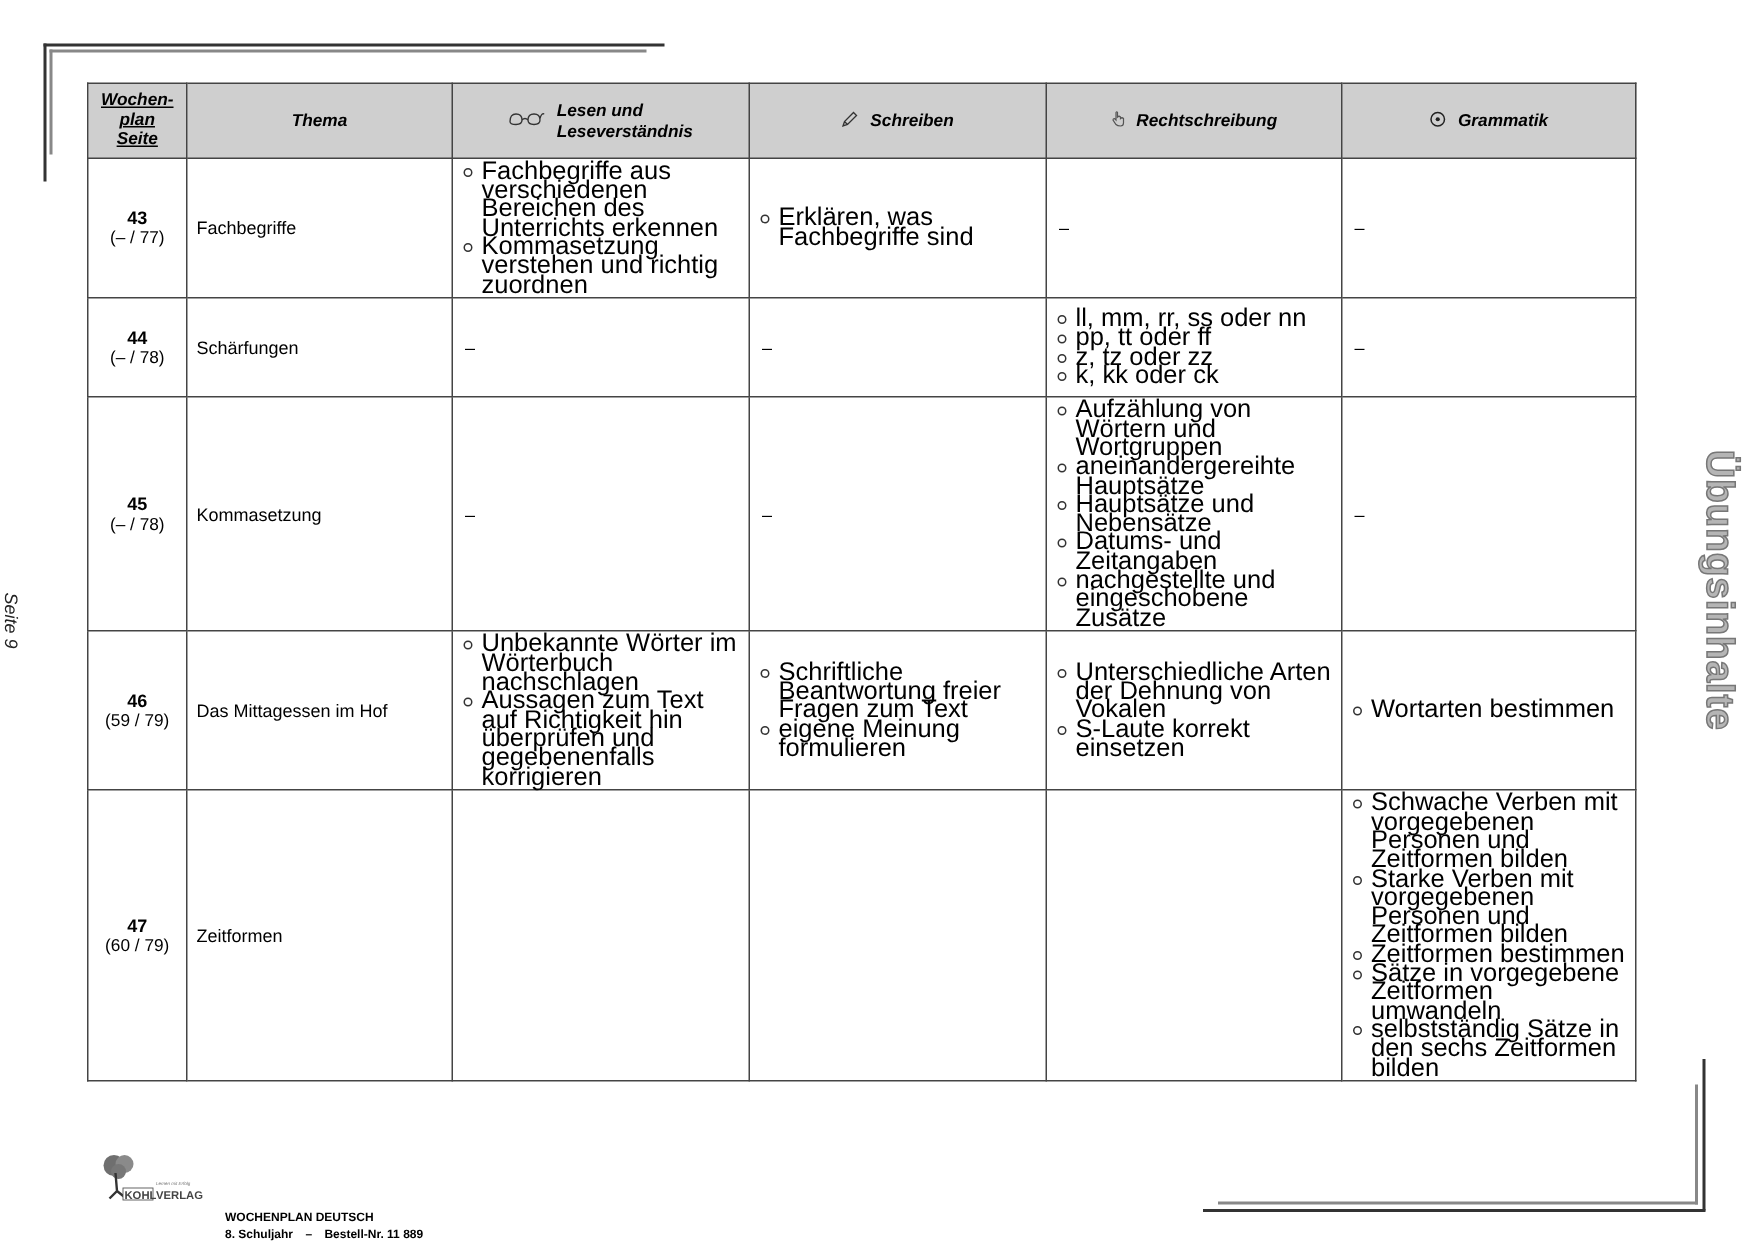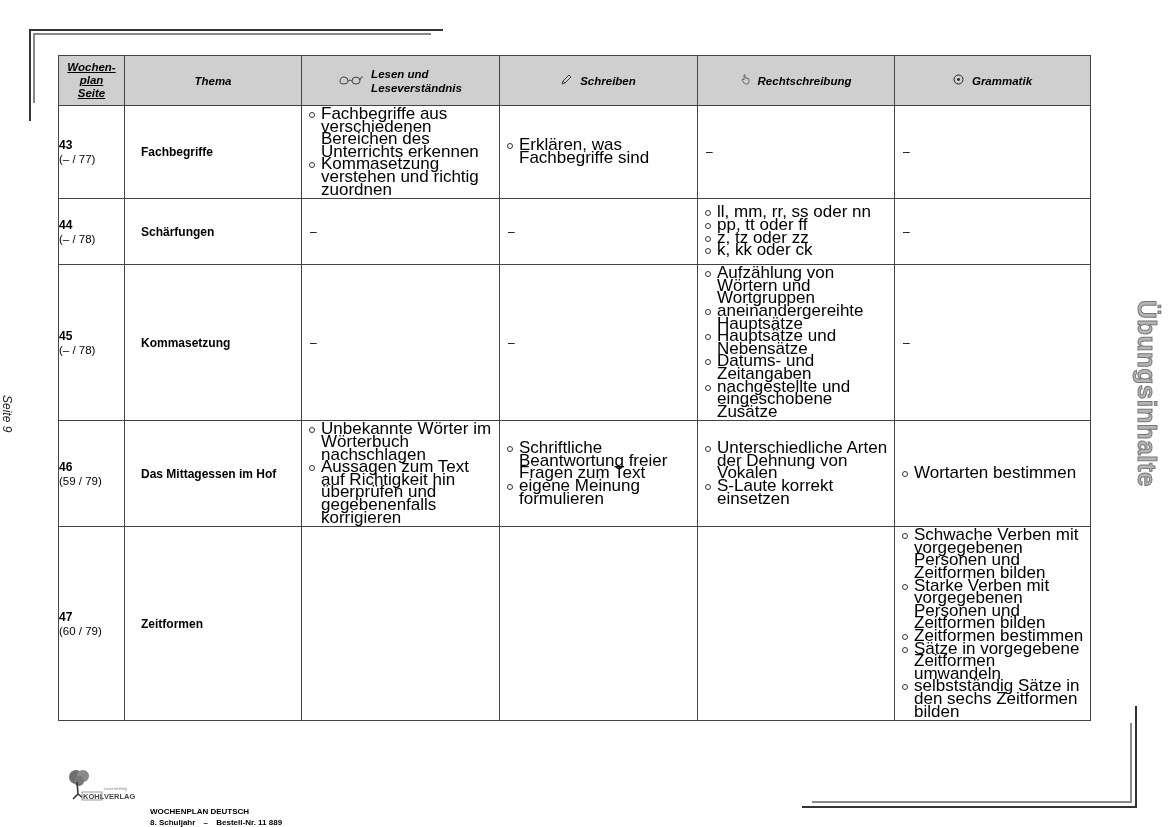--- a/index.html
+++ b/index.html
@@ -50,24 +50,24 @@
     font-weight: bold;
     font-size: 11.5px;
     height: 50px;
     text-align: center;
   }
   th.col-week { line-height: 13px; text-decoration: underline; }
   .th-inner { display: inline-flex; align-items: center; gap: 8px; }
   .th-icon { font-style: normal; font-weight: normal; color: #333; font-size: 11px; }
   .th-lesen-text { text-align: left; line-height: 14px; }
 
-  td.week { line-height: 14px; margin-top: 40px; }
+  td.week { text-align: center; line-height: 14px; margin-top: 40px; }
   td.week .num { font-weight: bold; font-size: 12px; }
   td.week .sub { font-size: 11.5px; }
-  td.topic { font-weight: bold; font-size: 12px; padding-left: 16px; }
+  td.topic { font-weight: normal; font-size: 12px; padding-left: 6px; }
   td.cell { padding: 2px 4px 2px 6px; font-size: 17px; line-height: 12.6px; }
   td.dash { padding-left: 8px; font-size: 12px; }
 
   ul.bullets { list-style: none; }
   ul.bullets li { position: relative; padding-left: 13px; }
   ul.bullets li::before {
     content: "";
     position: absolute; left: 1px; top: 4px;
     width: 4px; height: 4px;
     border: 1px solid #333; border-radius: 50%;

